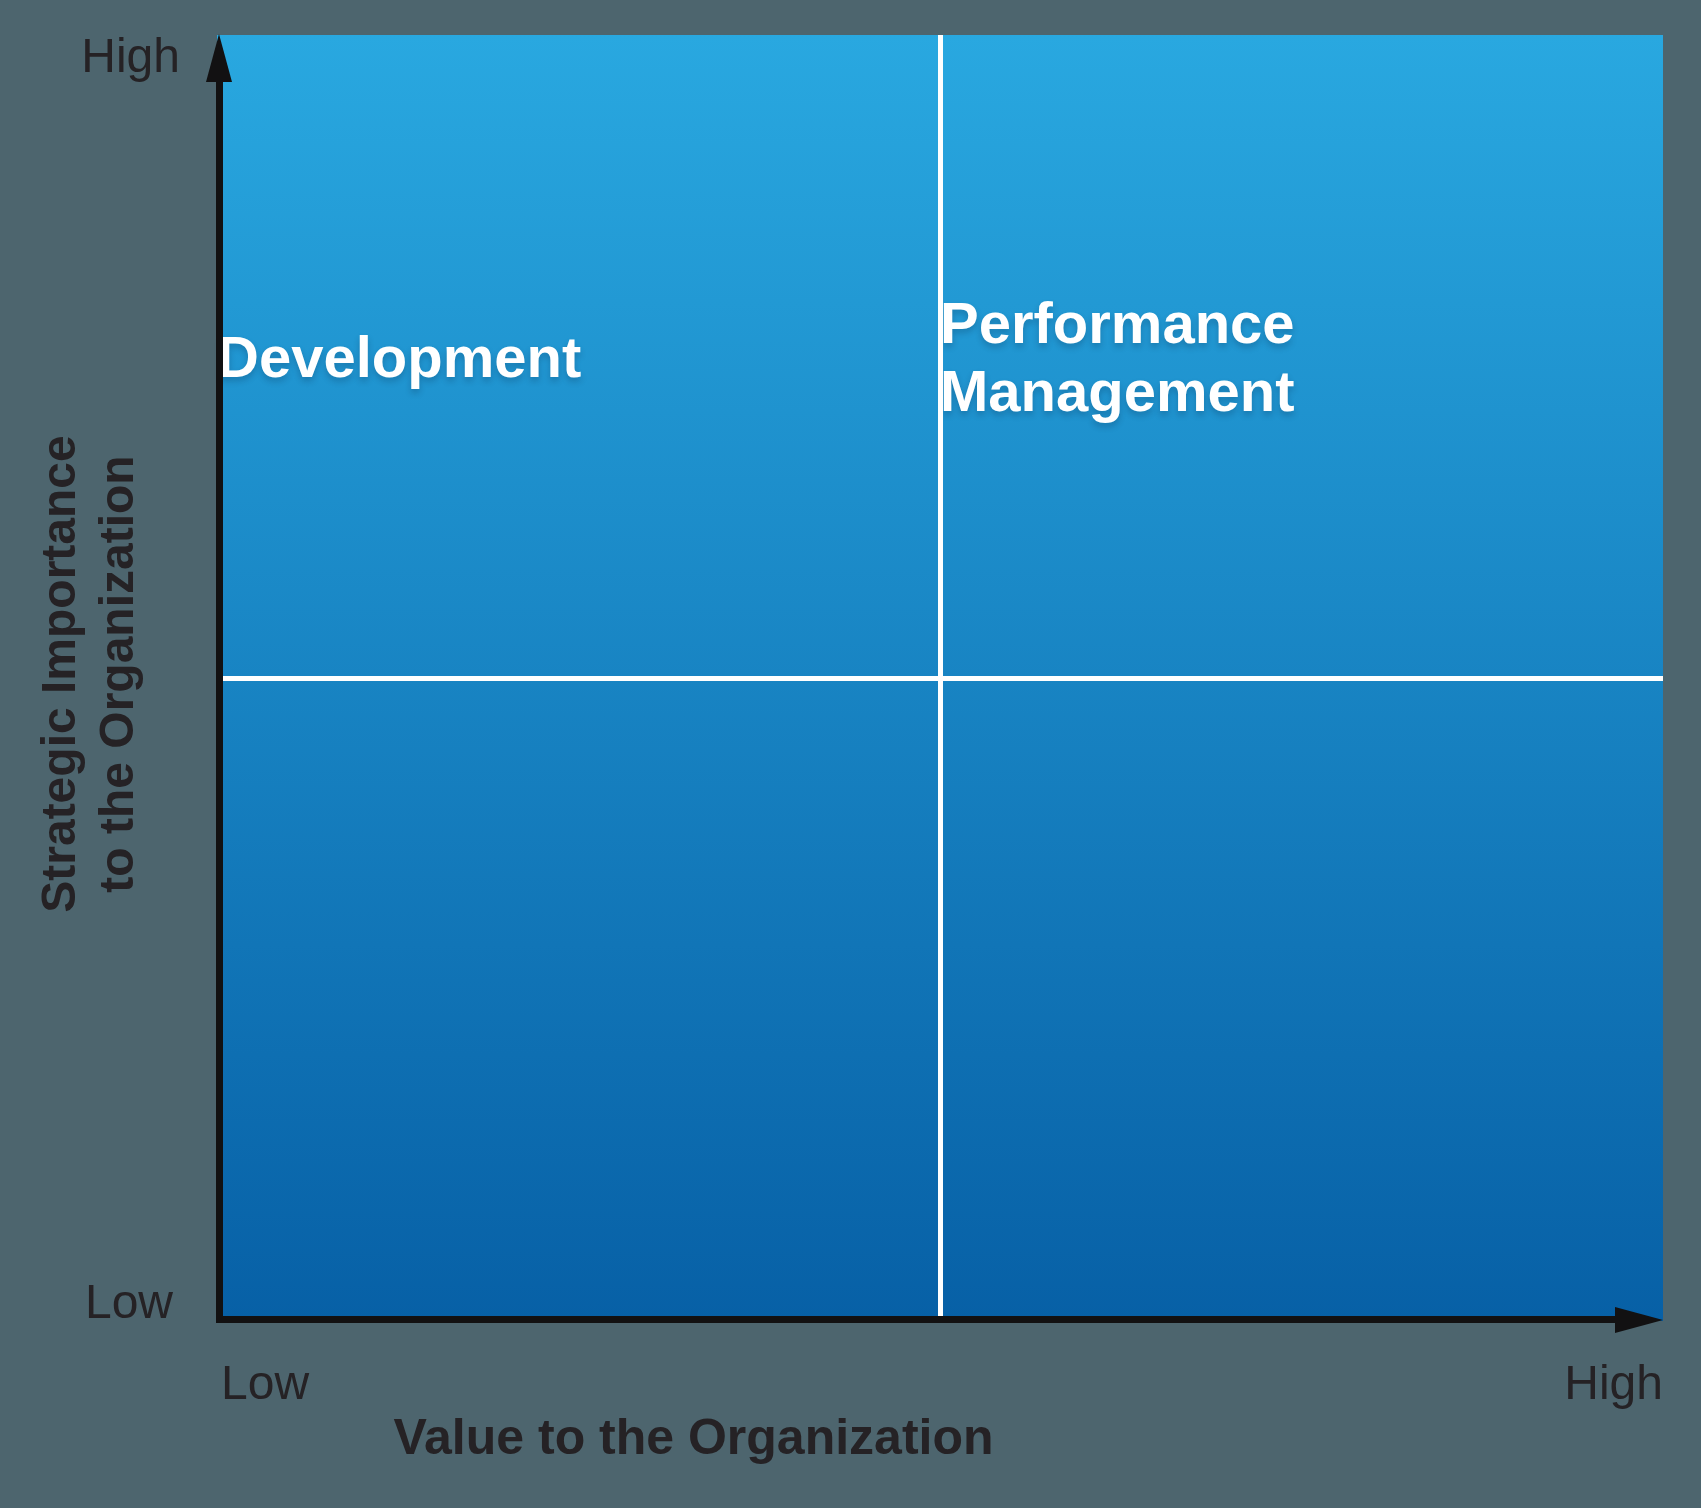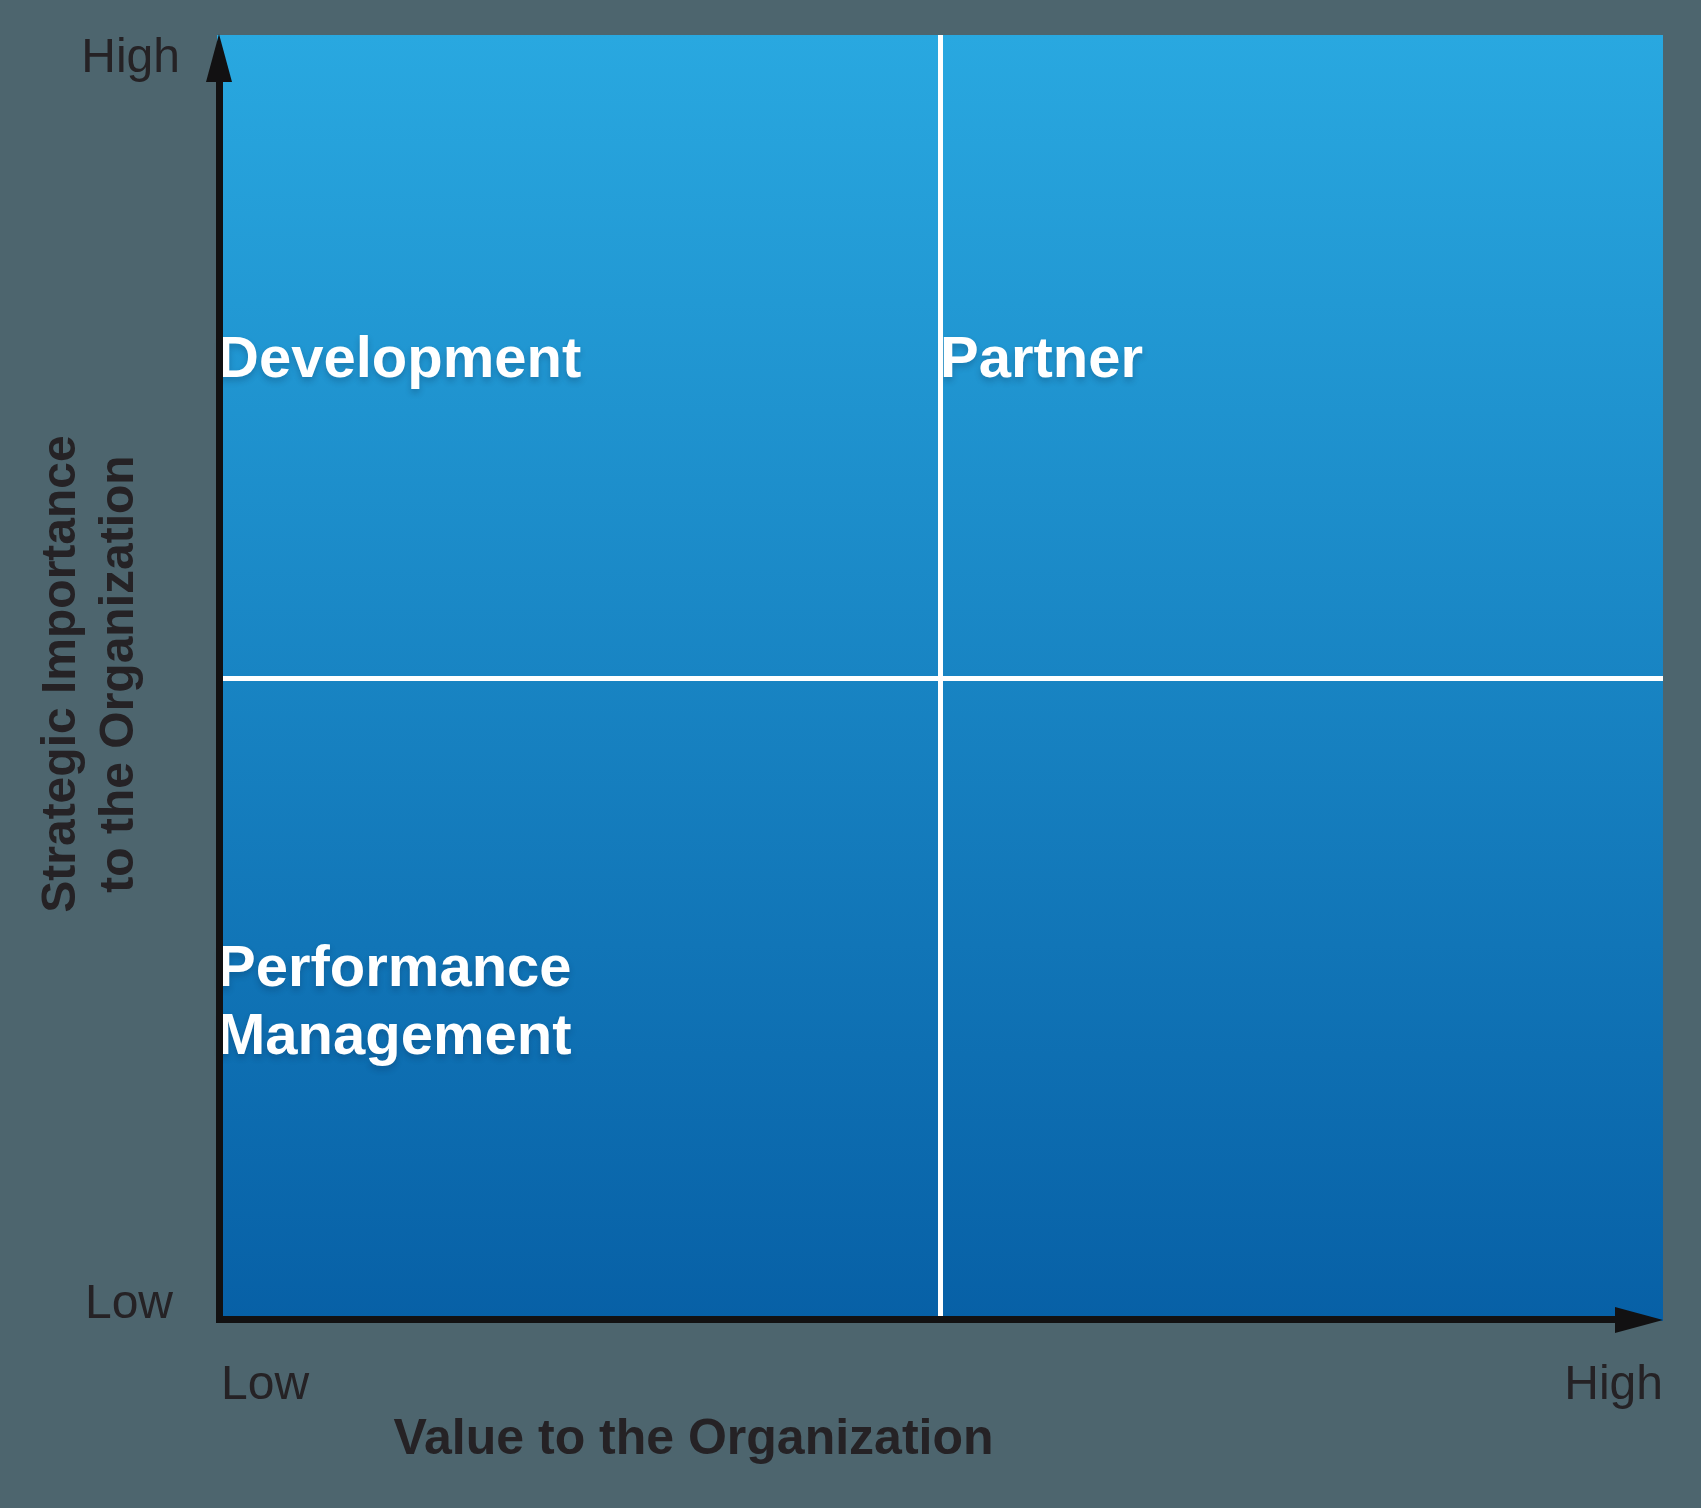--- a/index.html
+++ b/index.html
@@ -150,23 +150,20 @@
   </div>
 
   <div class="tick tick-y-high">High</div>
   <div class="tick tick-y-low">Low</div>
 
   <div class="chart">
     <div class="cell">
       <div class="qlabel">Development</div>
     </div>
     <div class="cell">
-      <div class="qlabel">Partner</div>
-    </div>
-    <div class="cell">
       <div class="qlabel">
         <div>Performance</div>
         <div>Management</div>
       </div>
     </div>
     <div class="divider-v"></div>
     <div class="divider-h"></div>
   </div>
 
   <div class="y-axis-line"></div>

